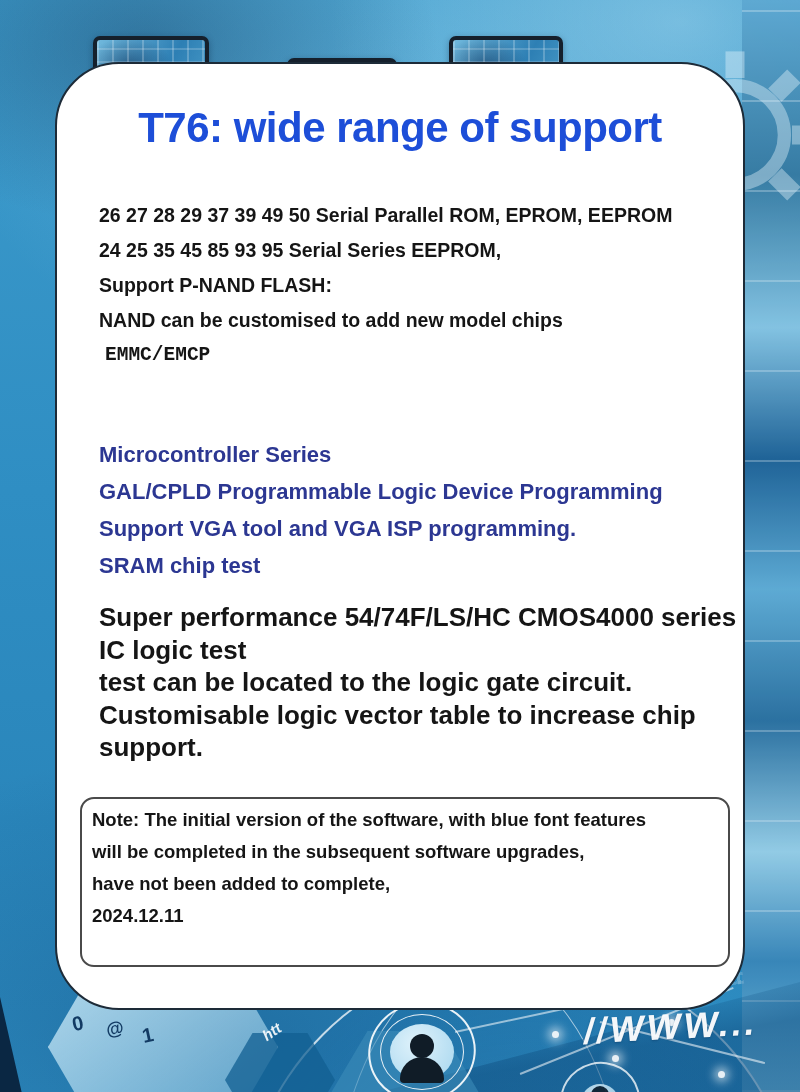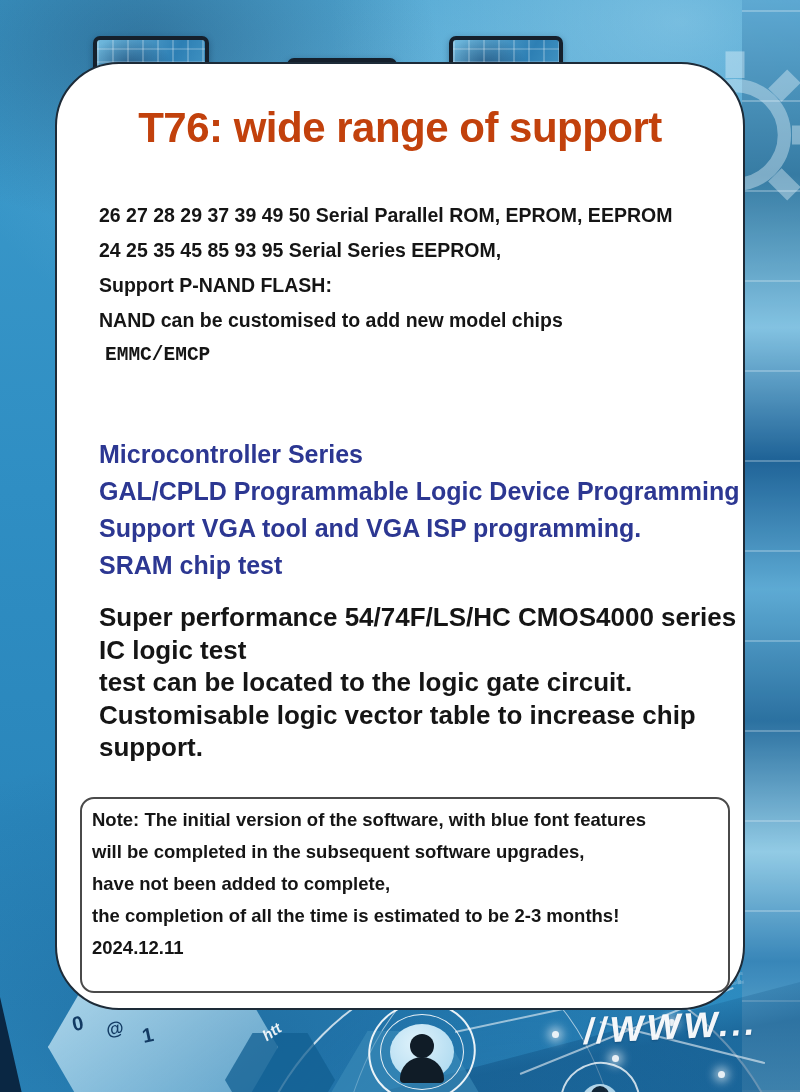--- a/index.html
+++ b/index.html
@@ -119,32 +119,32 @@
   }
 
   
   .card {
     position:absolute; left:55px; top:62px; width:690px; height:948px;
     background:#fff; border:2px solid #1d2b38; border-radius:64px;
     z-index:2;
   }
   .card .title {
     position:absolute; top:40px; left:0; width:100%;
-    text-align:center; font-size:42px; font-weight:bold; color:#c2410c;
+    text-align:center; font-size:42px; font-weight:bold; color:#1d4ed8;
     letter-spacing:-0.5px;
   }
   .block { position:absolute; font-weight:bold; color:#151515;margin-left:12px; }
   .intro  { left:30px; top:134px; font-size:19.5px; line-height:35px; }
   .spi-note { font-size:17px; margin-left:10px; position:relative; top:-1px; }
   .emmc { padding-left:6px;font-family:Liberation Mono, monospace; }
-  .bluefeat { left:30px; top:372px; font-size:25px; line-height:37px; }
+  .bluefeat { left:30px; top:372px; font-size:22px; line-height:37px; }
   .logic { left:30px; top:537px; font-size:26px; line-height:32.5px; }
   .cover { left:40px; top:686px; font-size:21.5px; }
   .note-box {
-    position:absolute; left:23px; top:733px; width:650px; height:196px;
+    position:absolute; left:23px; top:733px; width:650px; height:170px;
     border:2px solid #4a4a4a; border-radius:14px;
     padding:5px 12px 14px 10px;
     font-weight:bold; font-size:18.5px; line-height:32px; color:#151515;
   }
 </style>
 </head>
 <body>
 
 <div class="bg">
   <div class="bg-base"></div>
@@ -248,17 +248,16 @@
     <div>Super performance 54/74F/LS/HC CMOS4000 series IC logic test</div>
     <div>test can be located to the logic gate circuit.</div>
     <div>Customisable logic vector table to increase chip support.</div>
   </div>
 
 
   <div class="note-box">
     <div>Note: The initial version of the software, with blue font features</div>
     <div>will be completed in the subsequent software upgrades,</div>
     <div>have not been added to complete,</div>
-    <div>the completion of all the time is estimated to be 2-3 months!</div>
     <div>2024.12.11</div>
   </div>
 
 </div>
 
 </body></html>

